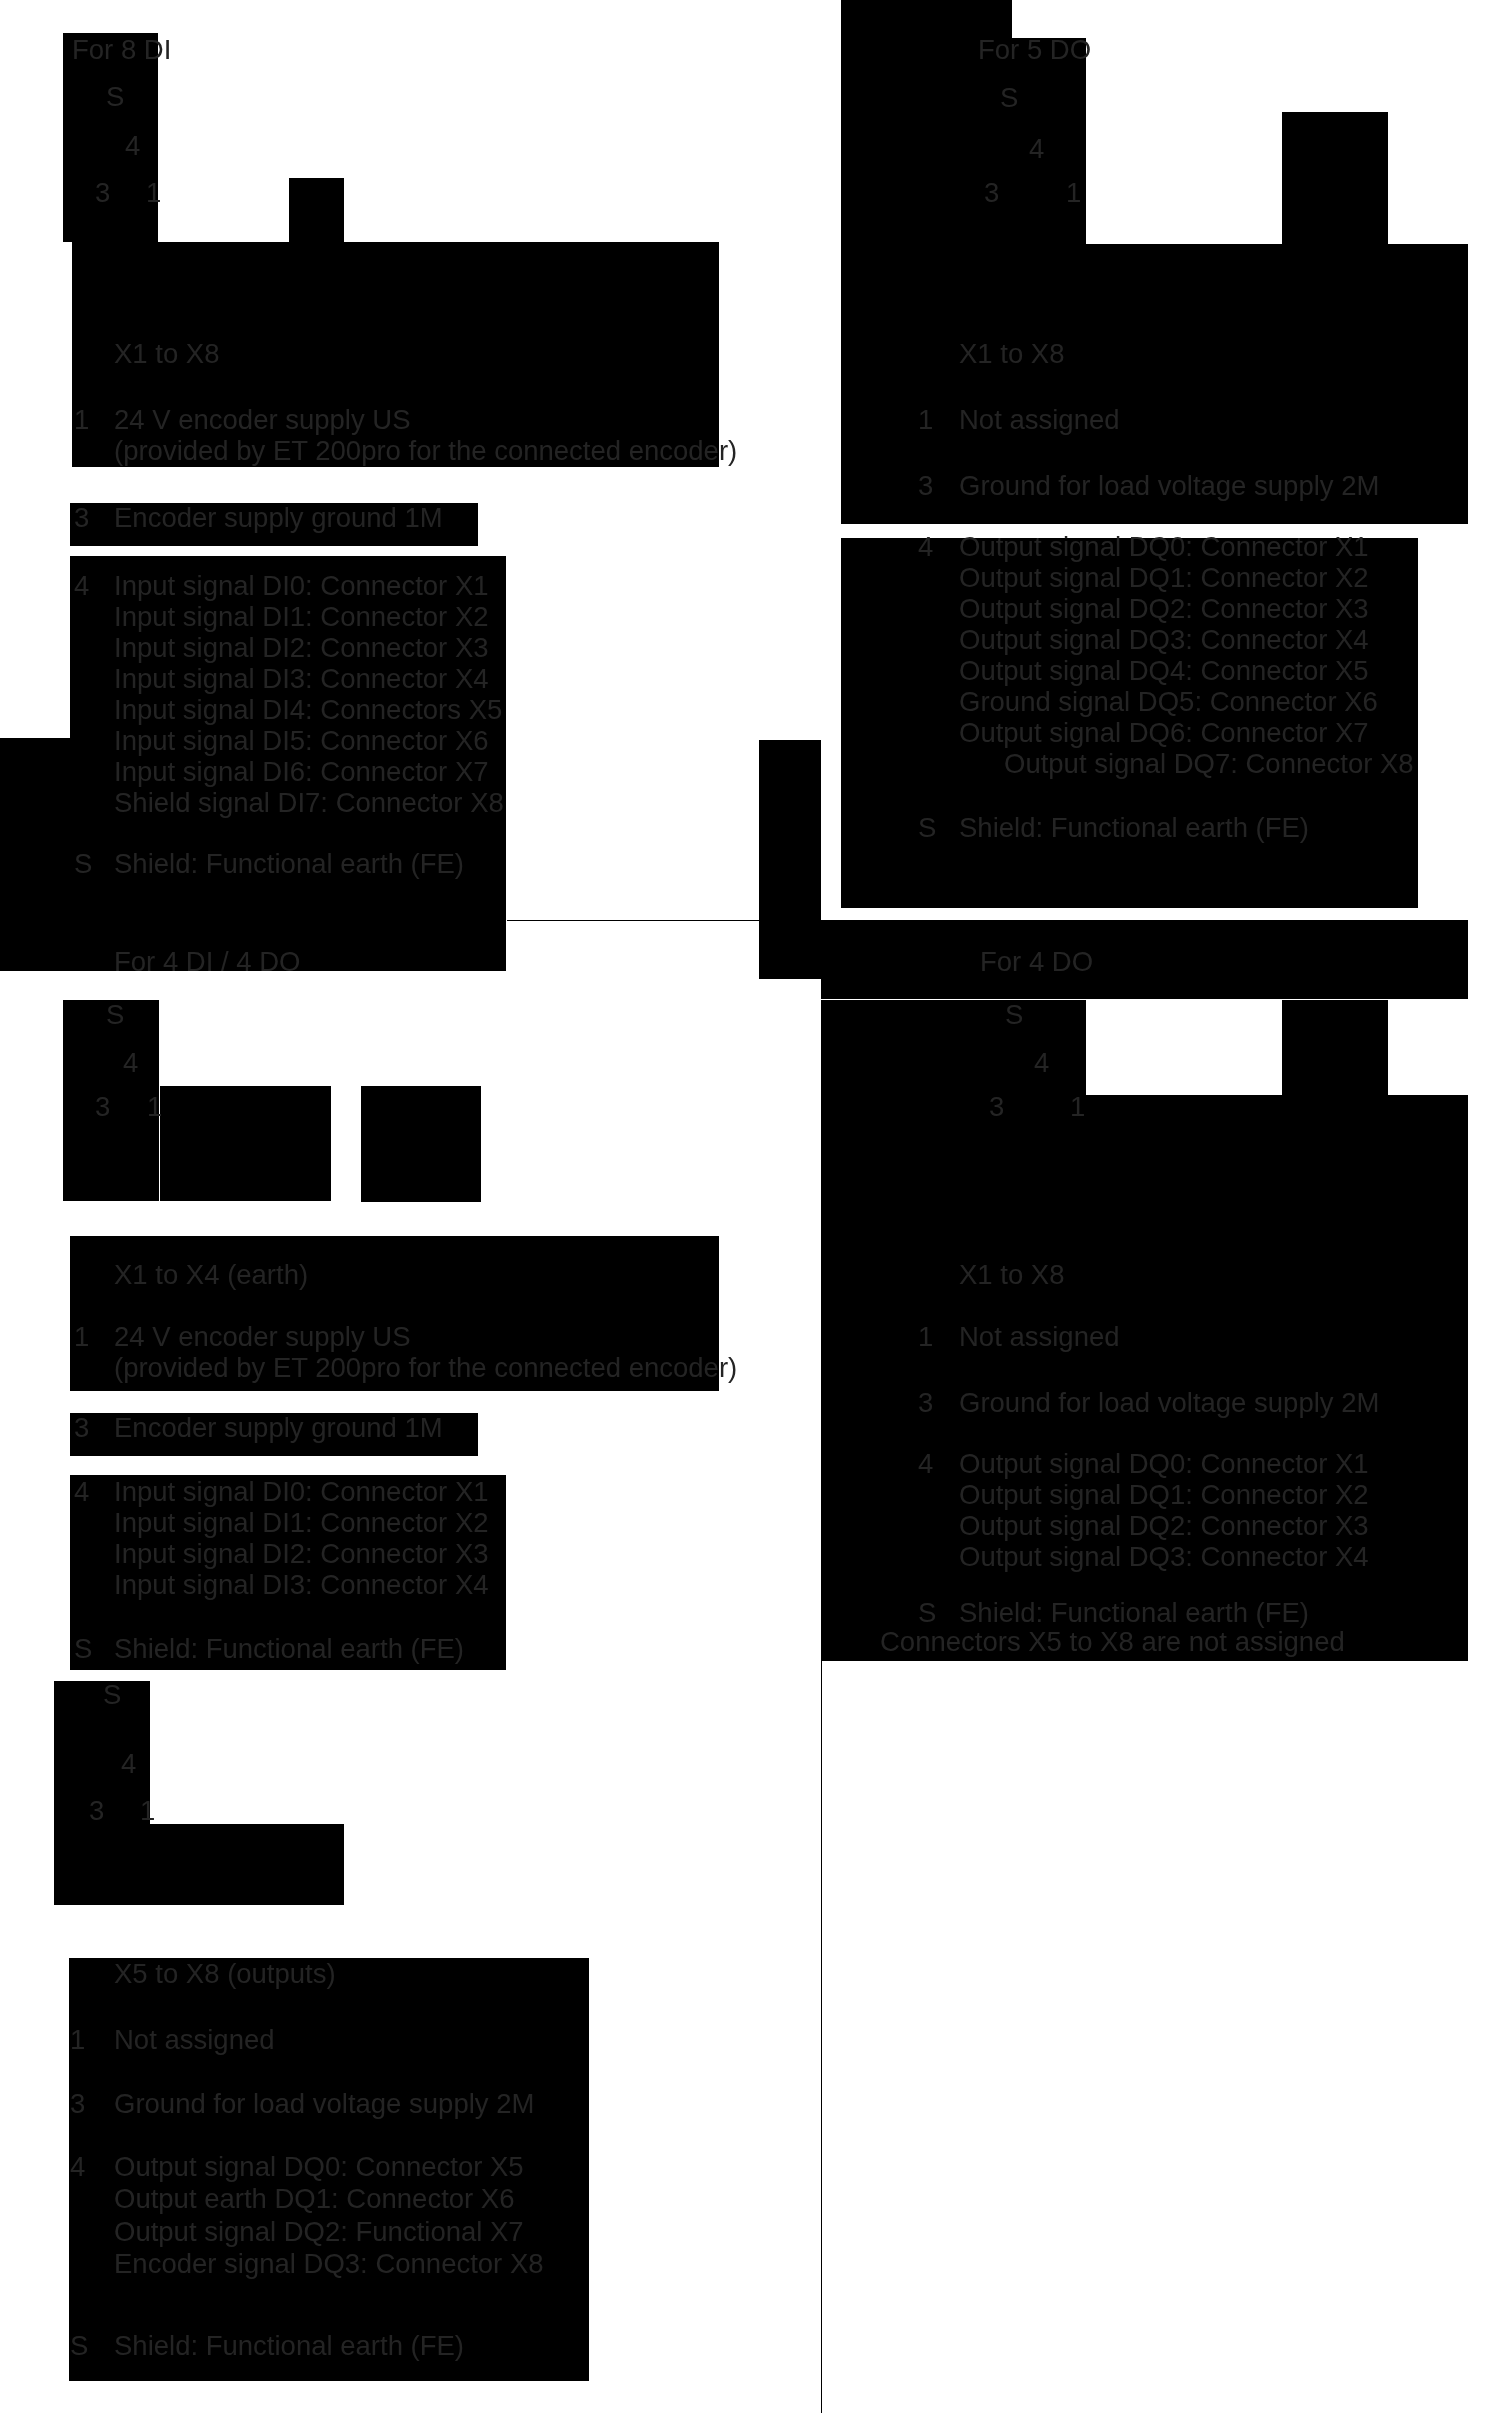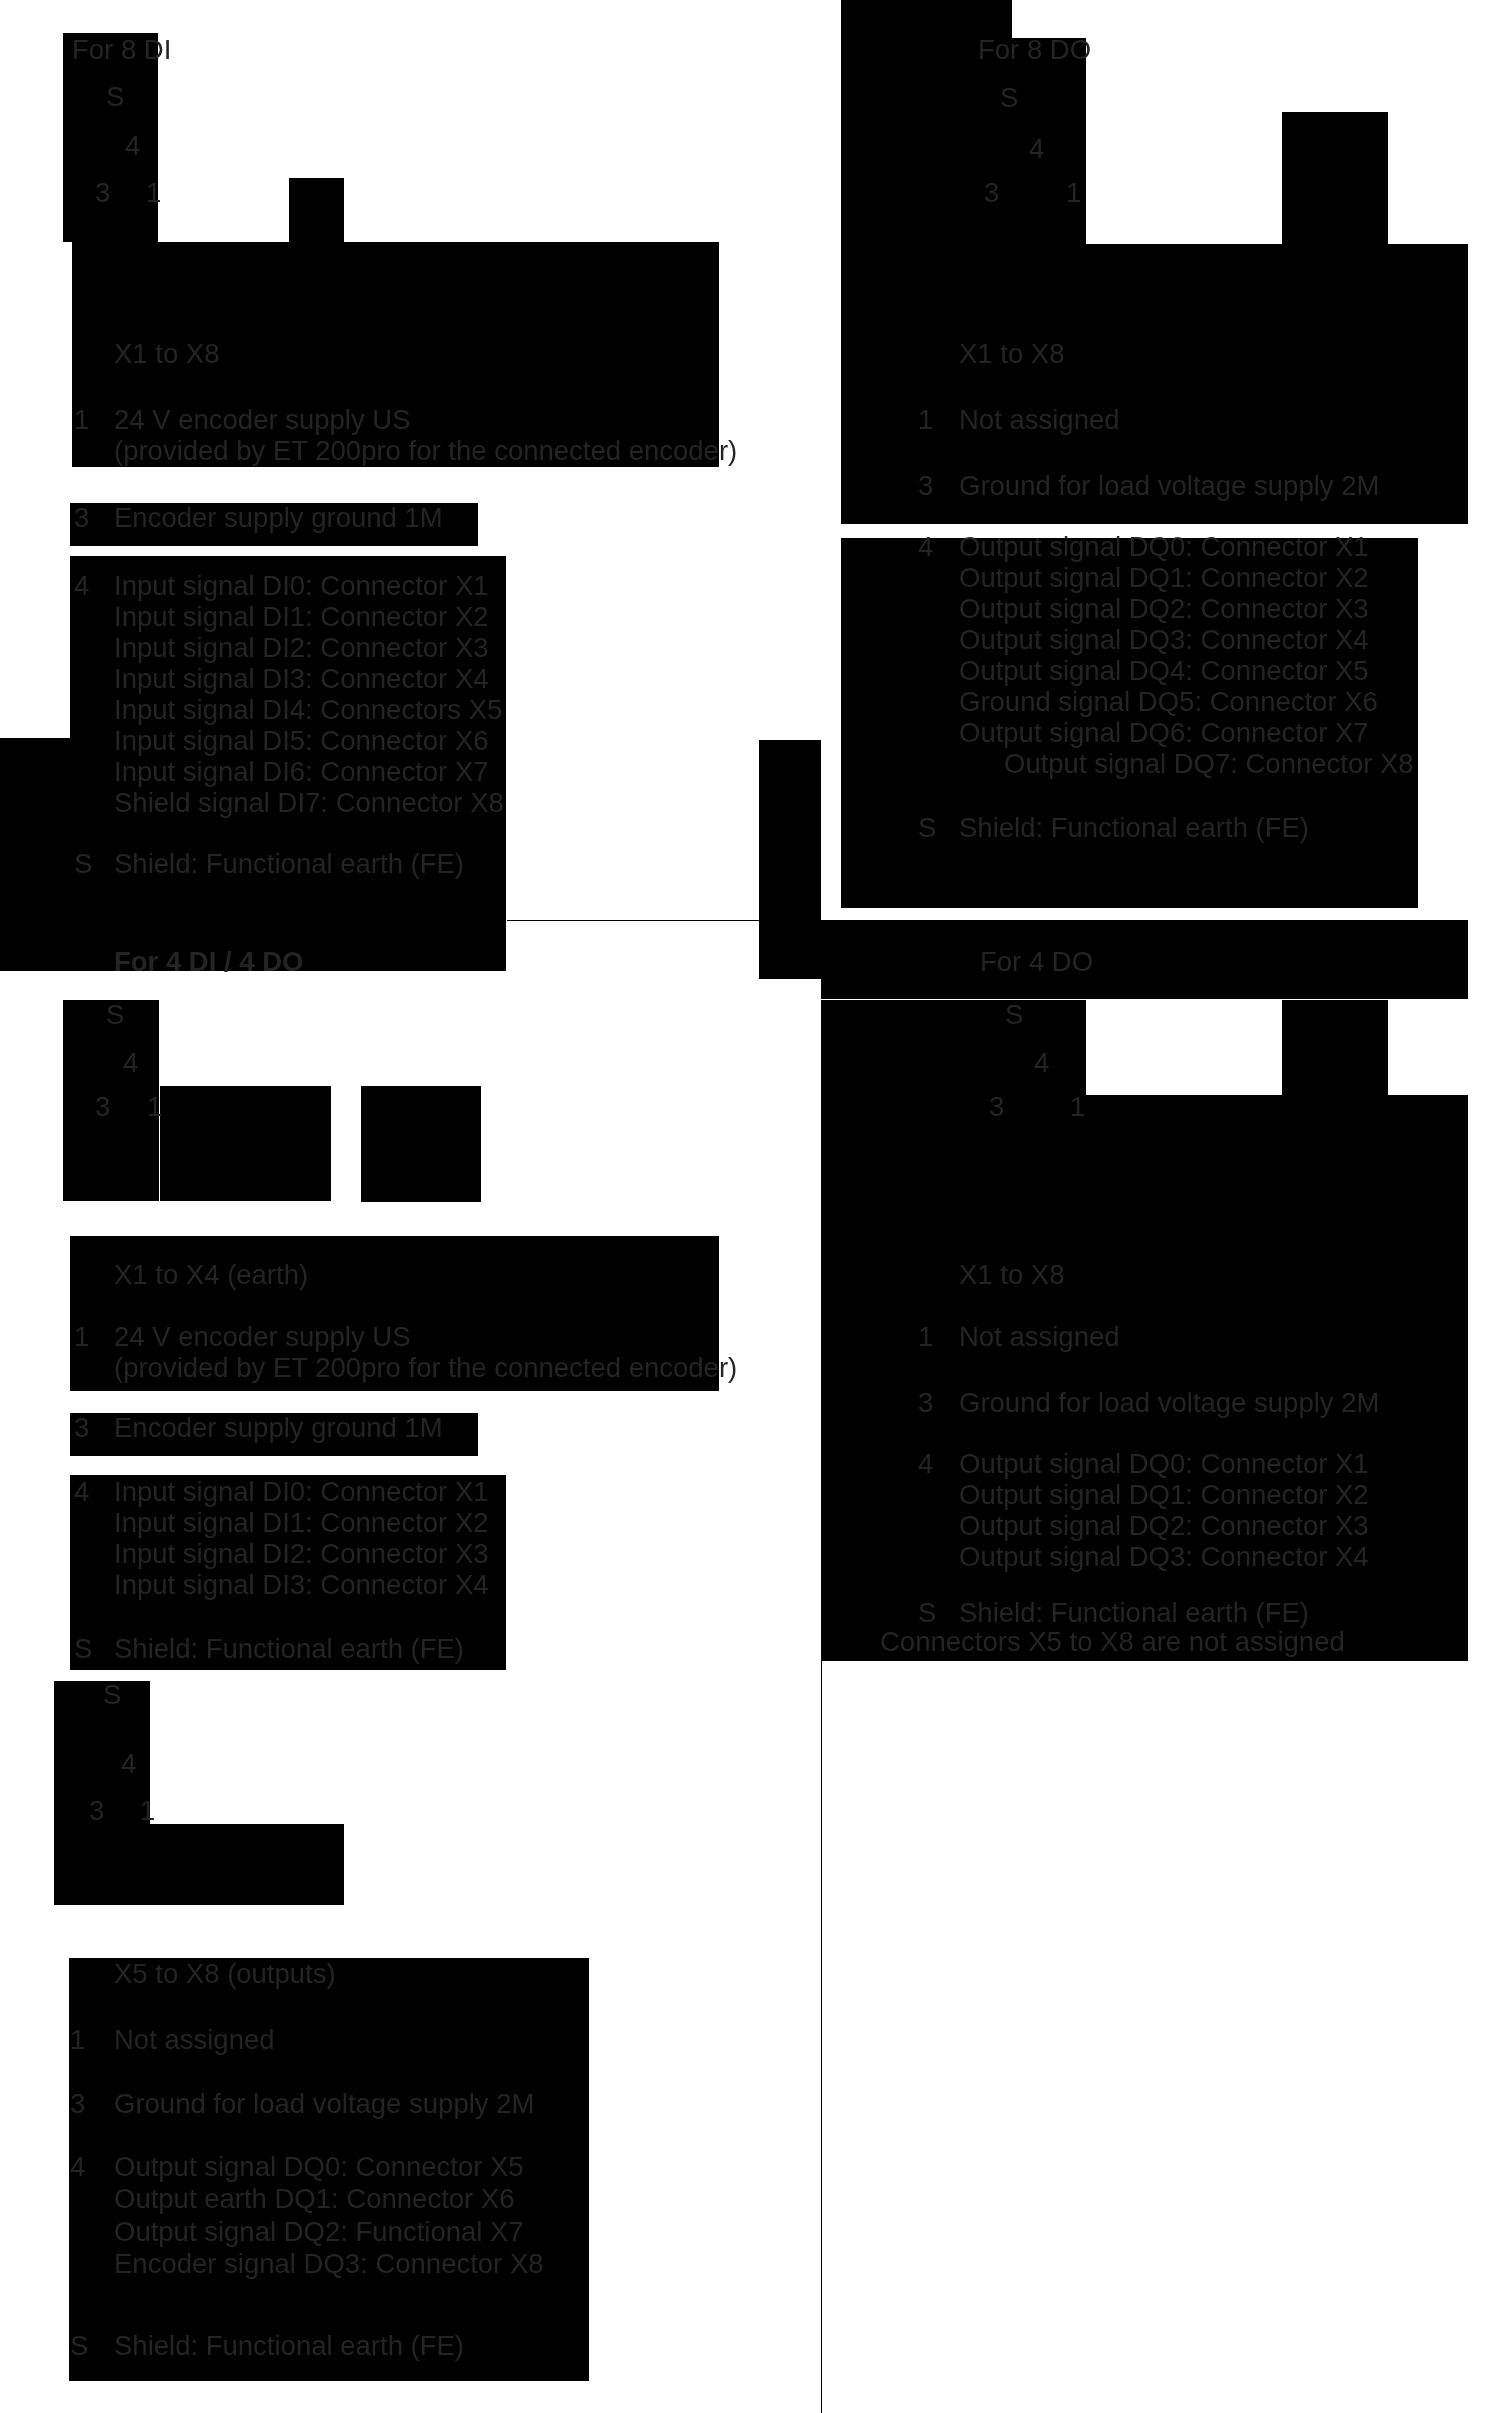--- a/index.html
+++ b/index.html
@@ -52,21 +52,21 @@
   </div>
 
   <div>
     <div class="b" style="left:841px;top:0px;width:171px;height:38px;"></div>
     <div class="b" style="left:841px;top:38px;width:245px;height:207px;"></div>
     <div class="b" style="left:1282px;top:112px;width:106px;height:133px;"></div>
     <div class="b" style="left:841px;top:244px;width:627px;height:280px;"></div>
     <div class="b" style="left:841px;top:538px;width:577px;height:370px;"></div>
     <div class="b" style="left:759px;top:740px;width:62px;height:180px;"></div>
 
-    <span class="t" style="left:978px;top:35px;">For 8 DO</span>
+    <span class="t" style="left:978px;top:35px;">For 5 DO</span>
     <span class="t" style="left:1000px;top:83px;">S</span>
     <span class="t" style="left:1029px;top:134px;">4</span>
     <span class="t" style="left:984px;top:178px;">3</span>
     <span class="t" style="left:1066px;top:178px;">1</span>
 
     <span class="t" style="left:959px;top:339px;">X1 to X8</span>
 
     <span class="t" style="left:918px;top:405px;">1</span>
     <span class="t" style="left:959px;top:405px;">Not assigned</span>
 
@@ -94,21 +94,21 @@
     <div class="b" style="left:63px;top:1000px;width:96px;height:201px;"></div>
     <div class="b" style="left:160px;top:1086px;width:171px;height:115px;"></div>
     <div class="b" style="left:361px;top:1086px;width:120px;height:116px;"></div>
     <div class="b" style="left:70px;top:1236px;width:649px;height:155px;"></div>
     <div class="b" style="left:70px;top:1413px;width:408px;height:43px;"></div>
     <div class="b" style="left:70px;top:1475px;width:436px;height:195px;"></div>
     <div class="b" style="left:54px;top:1681px;width:96px;height:224px;"></div>
     <div class="b" style="left:150px;top:1824px;width:194px;height:81px;"></div>
     <div class="b" style="left:69px;top:1958px;width:520px;height:423px;"></div>
 
-    <span class="t" style="left:114px;top:947px;font-weight:bold;">For 4 DI / 4 DO</span>
+    <span class="t" style="left:114px;top:947px;">For 4 DI / 4 DO</span>
 
     <span class="t" style="left:106px;top:1000px;">S</span>
     <span class="t" style="left:123px;top:1048px;">4</span>
     <span class="t" style="left:95px;top:1092px;">3</span>
     <span class="t" style="left:147px;top:1092px;">1</span>
 
     <span class="t" style="left:114px;top:1260px;">X1 to X4 (earth)</span>
 
     <span class="t" style="left:74px;top:1322px;">1</span>
     <span class="t" style="left:114px;top:1322px;">24 V encoder supply US</span>

